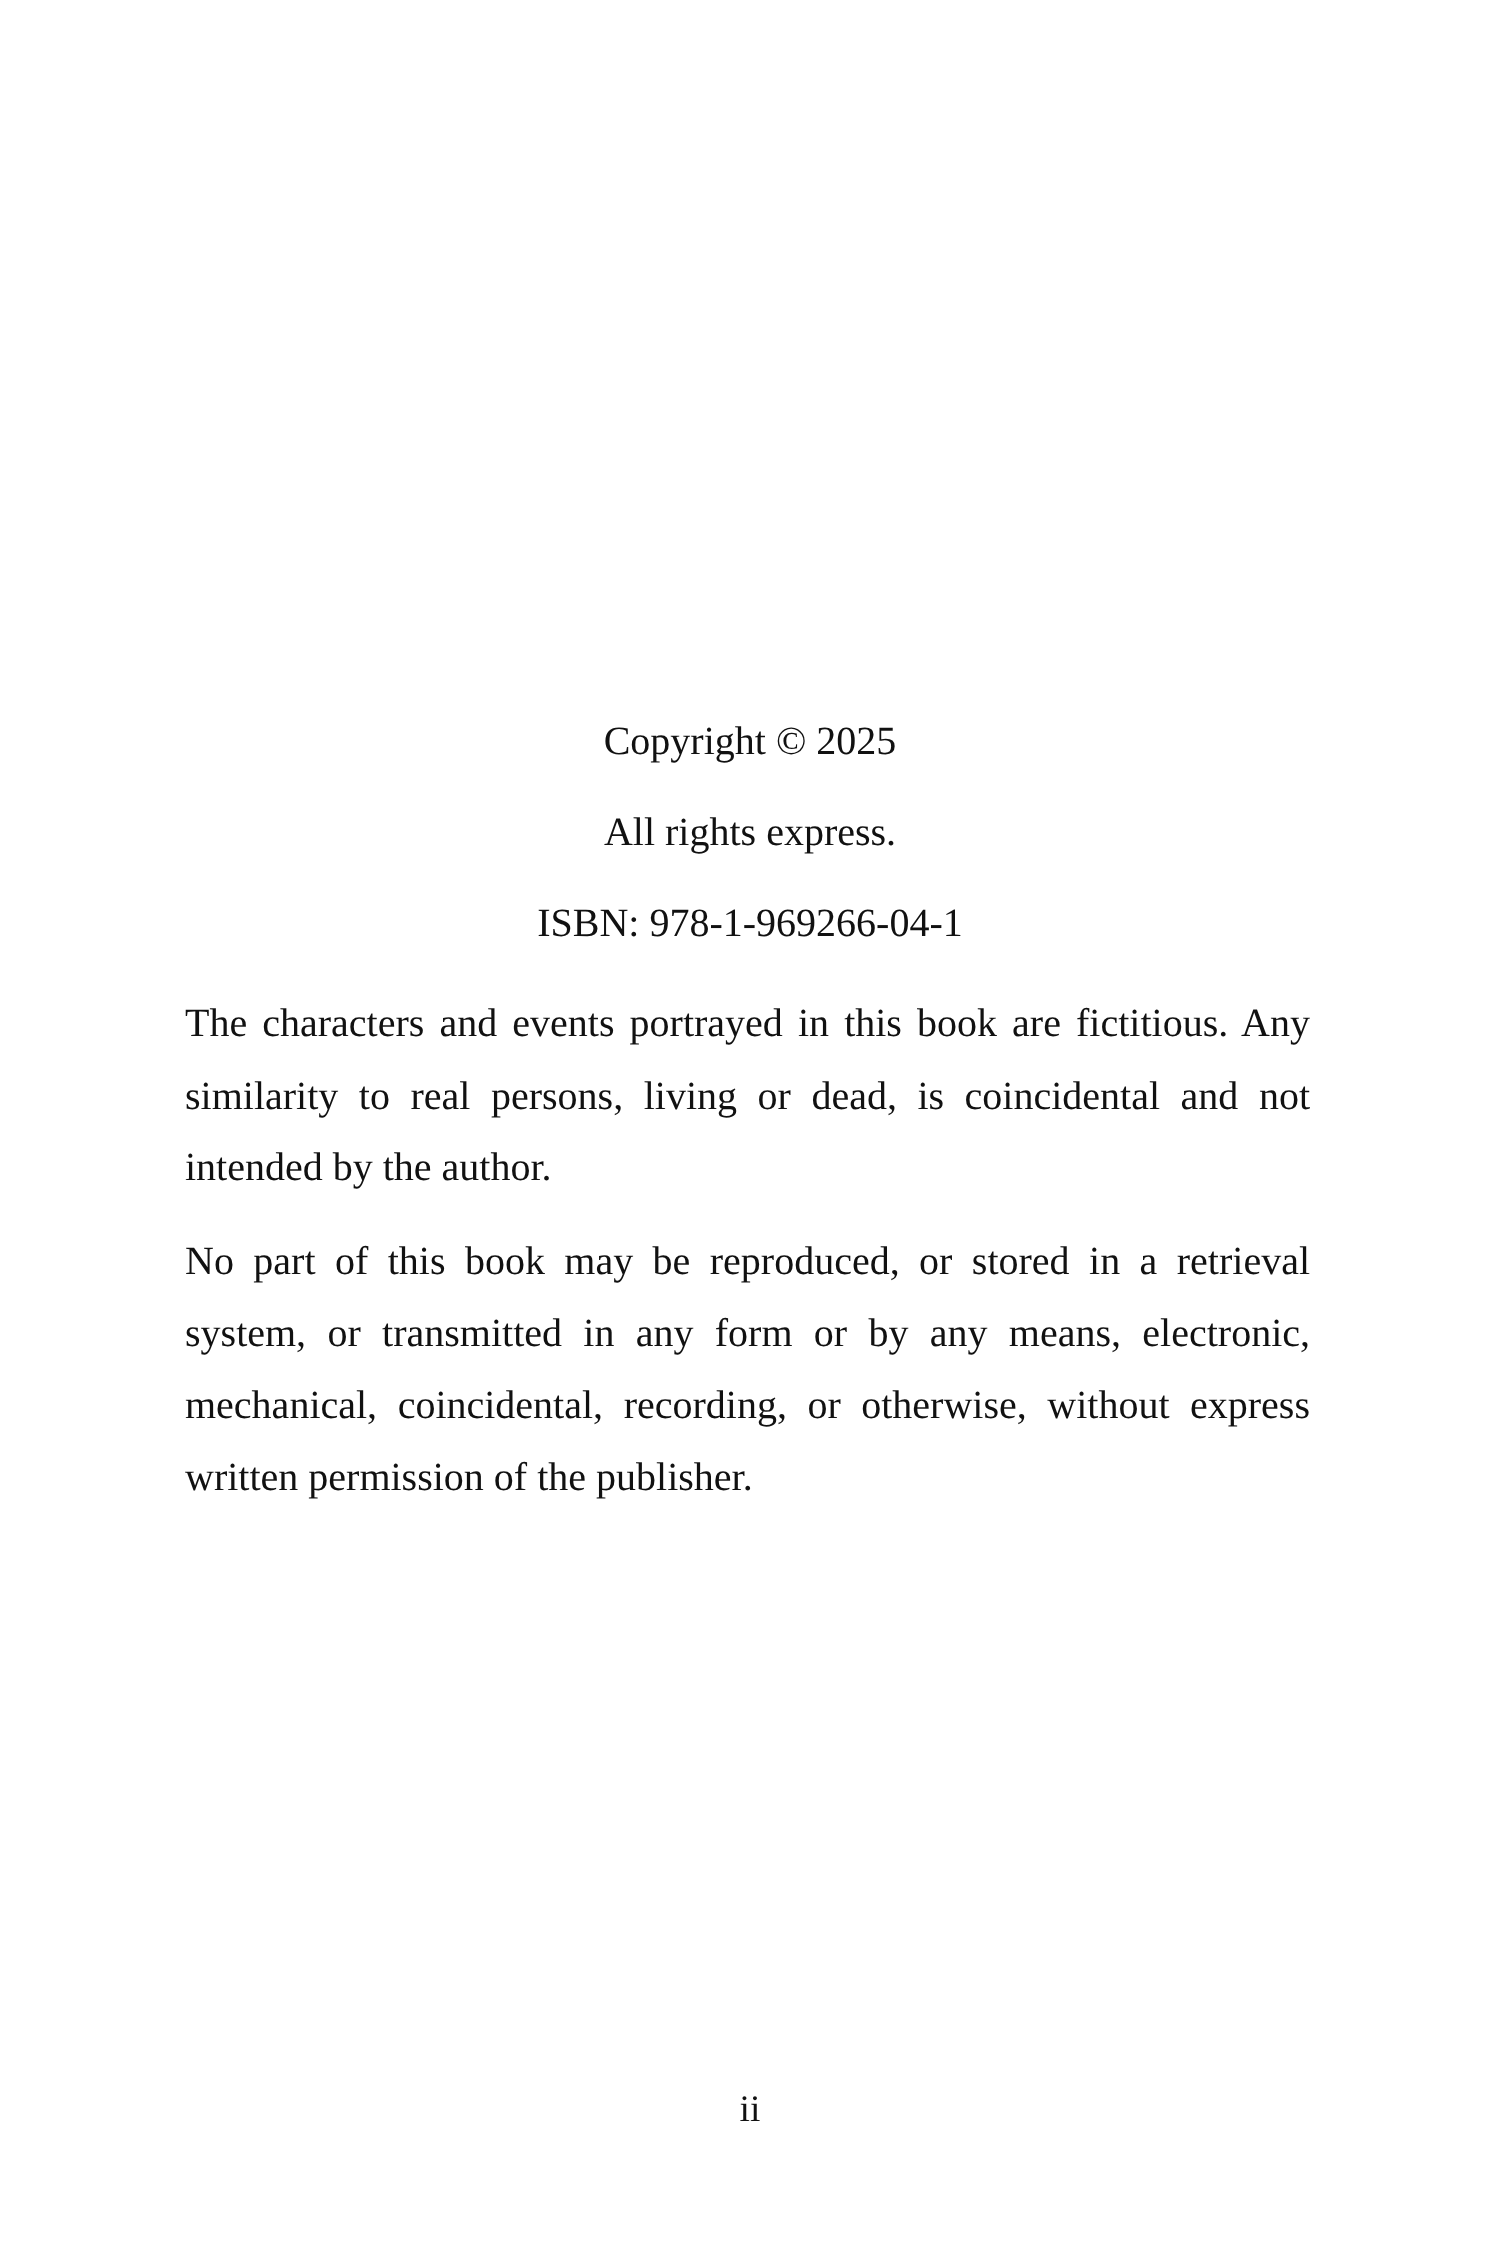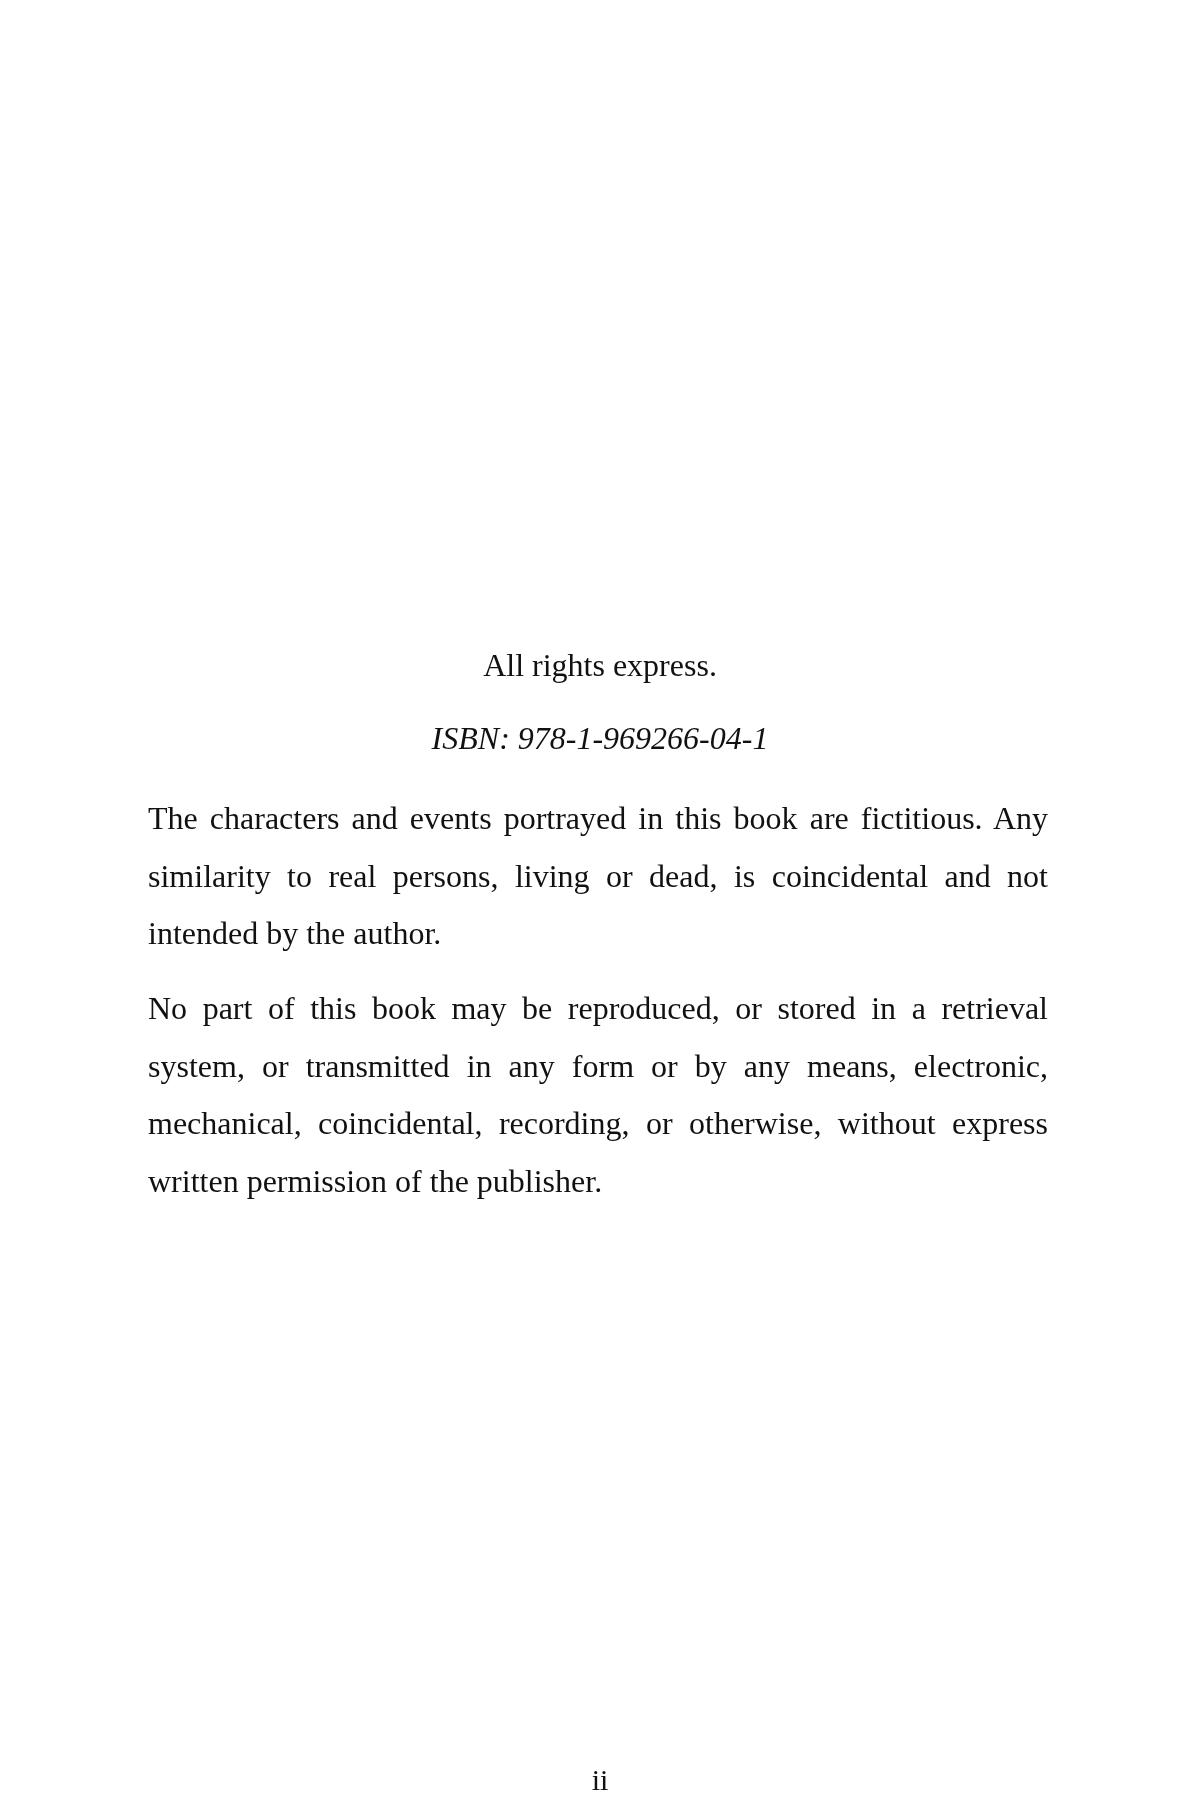--- a/index.html
+++ b/index.html
@@ -25,47 +25,48 @@
     .center-line {
       position: absolute;
       left: 0;
       width: 1200px;
       text-align: center;
       font-size: 32px;
       line-height: 40px;
     }
     .copyright { top: 572px; }
     .rights { top: 645px; }
-    .isbn { top: 718px; font-style: italic; }
+    .isbn { top: 718px; }
     .para {
       position: absolute;
       left: 148px;
       width: 900px;
       font-size: 32px;
       line-height: 57.5px;
       text-align: justify;
       text-align-last: left;
       margin: 0;
     }
     .para1 { top: 790px; }
     .para2 { top: 980px; }
     .page-number {
       position: absolute;
       left: 0;
       width: 1200px;
-      top: 1760px;
+      top: 1668px;
       text-align: center;
       font-size: 30px;
       line-height: 40px;
     }
   </style>
 </head>
 <body>
 
 <div class="page">
+  <div class="center-line copyright">Copyright © 2025</div>
   <div class="center-line rights">All rights express.</div>
   <div class="center-line isbn">ISBN: 978-1-969266-04-1</div>
 
   <p class="para para1">The characters and events portrayed in this book are fictitious. Any similarity to real persons, living or dead, is coincidental and not intended by the author.</p>
   <p class="para para2">No part of this book may be reproduced, or stored in a retrieval system, or transmitted in any form or by any means, electronic, mechanical, coincidental, recording, or otherwise, without express written permission of the publisher.</p>
 
   <div class="page-number">ii</div>
 </div>
 
 </body></html>

